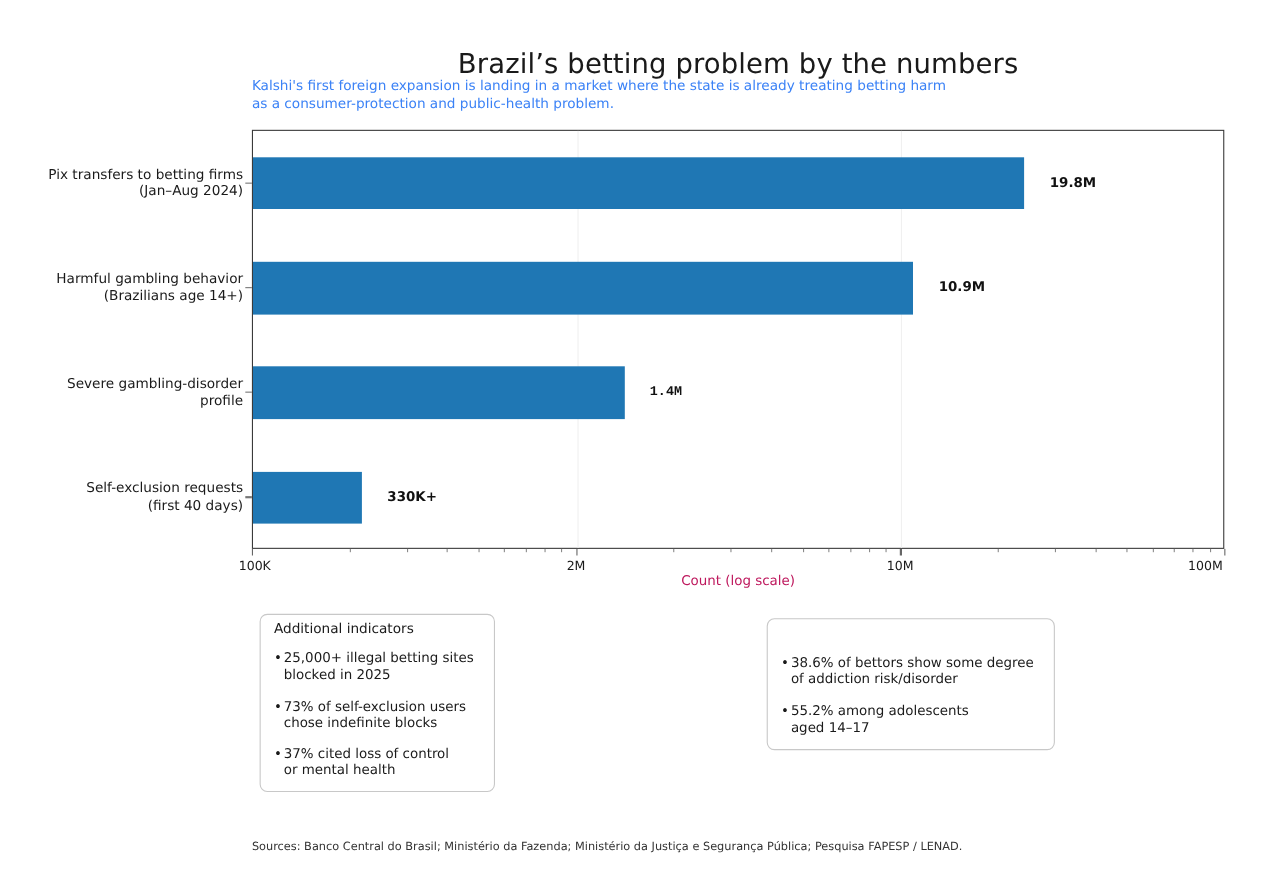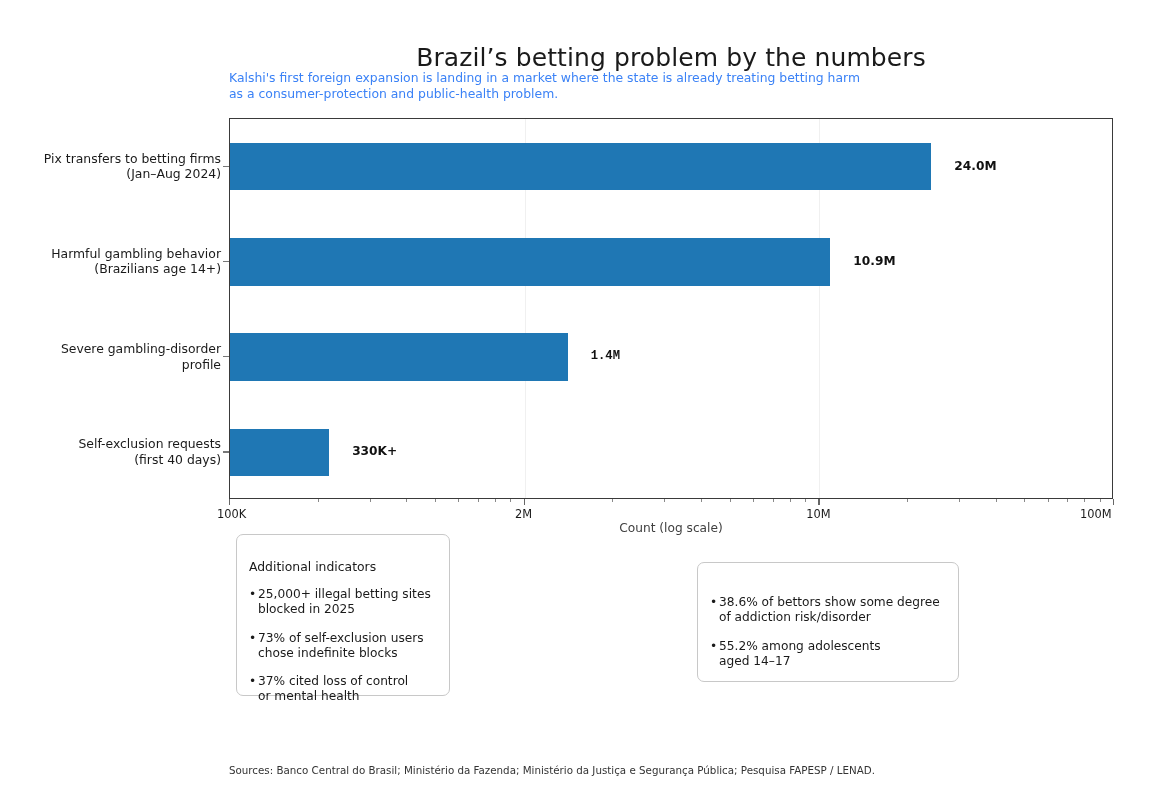--- a/index.html
+++ b/index.html
@@ -118,37 +118,37 @@
     white-space: nowrap;
     transform: translateX(-50%);
   }
   #xaxis-title {
     position: absolute;
     left: 229px;
     top: 521px;
     width: 884px;
     text-align: center;
     font-size: 12.2px;
-    color: #404040;
+    color: #be185d;
   }
 
   
   .info-box {
     position: absolute;
     border: 1px solid #c8c8c8;
     border-radius: 7px;
     background: #ffffff;
     box-sizing: border-box;
   }
   #info-box-left {
     left: 236px;
-    top: 534px;
+    top: 558px;
     width: 214px;
     height: 162px;
-    padding: 24px 10px 10px 12px;
+    padding: 4px 10px 10px 12px;
   }
   #info-box-right {
     left: 697px;
     top: 562px;
     width: 262px;
     height: 120px;
     padding: 12px 10px 10px 12px;
   }
   .info-heading {
     font-size: 12.4px;
@@ -215,21 +215,21 @@
 (Brazilians age 14+)</div>
     <div class="ytick-mark" style="left: 223px; top: 260.875px;"></div>
     <div class="ytick-label" style="top: 356.125px; left: 21px;">Severe gambling-disorder
 profile</div>
     <div class="ytick-mark" style="left: 223px; top: 356.125px;"></div>
     <div class="ytick-label" style="top: 451.375px; left: 21px;">Self-exclusion requests
 (first 40 days)</div>
     <div class="ytick-mark" style="left: 223px; top: 451.375px;"></div>
   </div>
 <div id="value-labels">
-    <div class="bar-value" style="left: 954.369px; top: 165.625px;">24.0M</div>
+    <div class="bar-value" style="left: 954.369px; top: 165.625px;">19.8M</div>
     <div class="bar-value" style="left: 853.362px; top: 260.875px;">10.9M</div>
     <div class="bar-value" style="left: 590.726px; top: 356.125px; font-family: Liberation Mono, monospace;">1.4M</div>
     <div class="bar-value" style="left: 352.143px; top: 451.375px;">330K+</div>
   </div>
 <div id="x-axis">
     <div class="xtick-major" style="left: 229px;"></div>
     <div class="xtick-label" style="left: 217px; transform: none;">100K</div>
     <div class="xtick-major" style="left: 523.667px;"></div>
     <div class="xtick-label" style="left: 523.667px;">2M</div>
     <div class="xtick-major" style="left: 818.333px;"></div>

